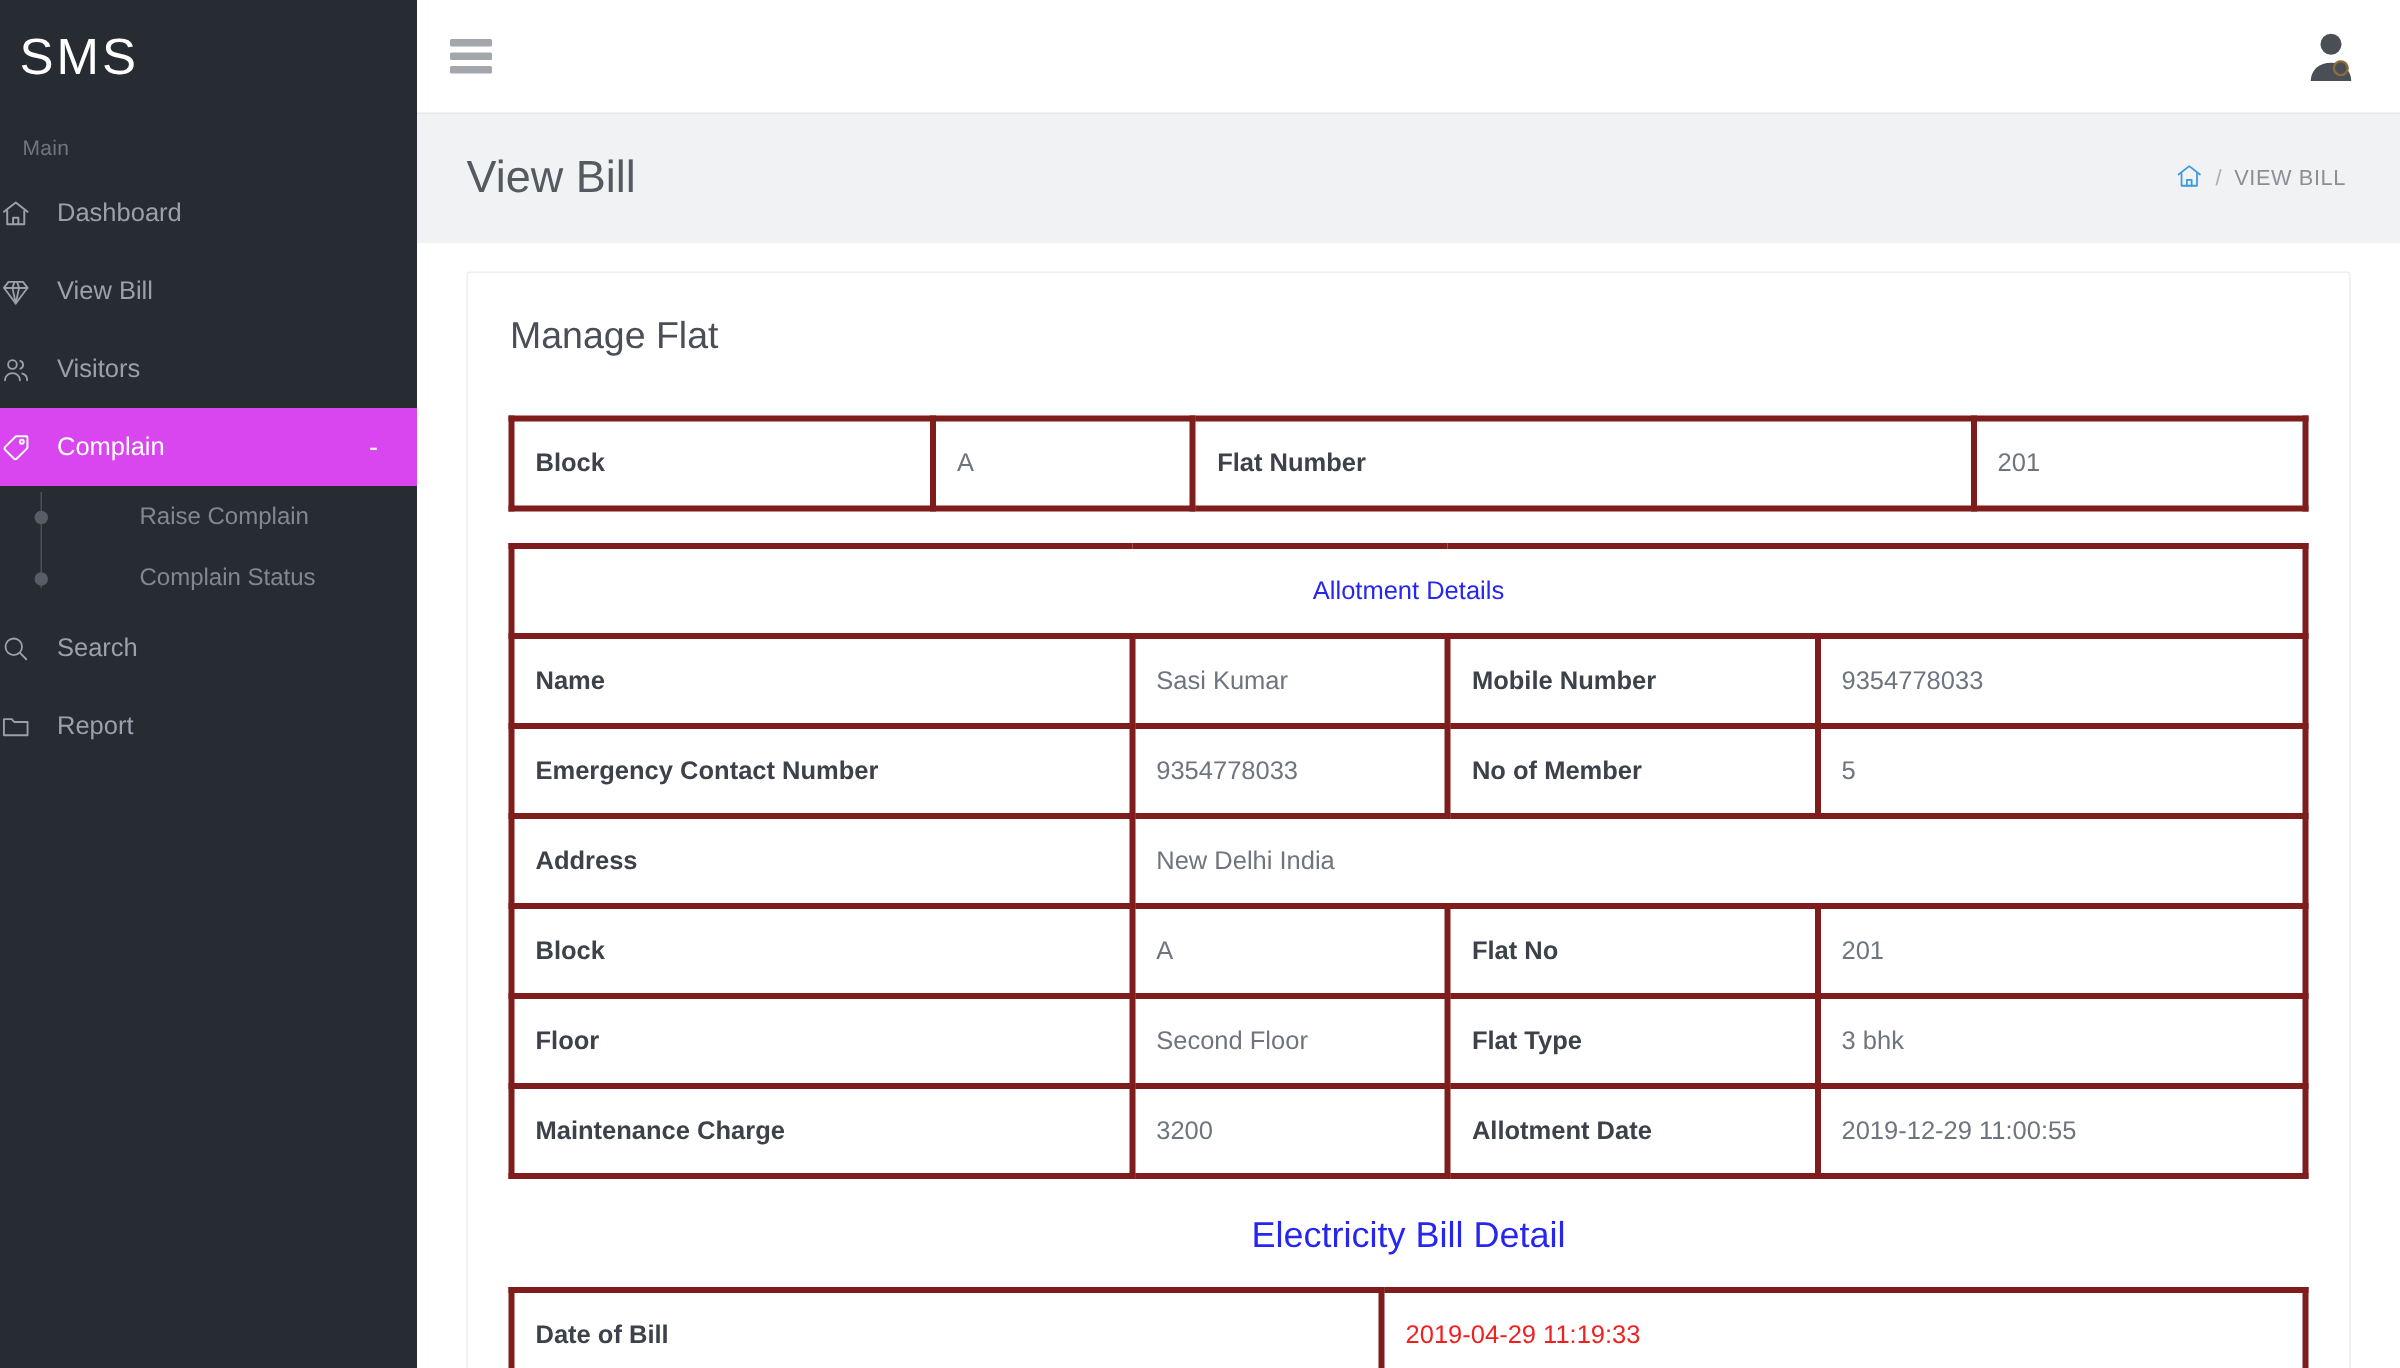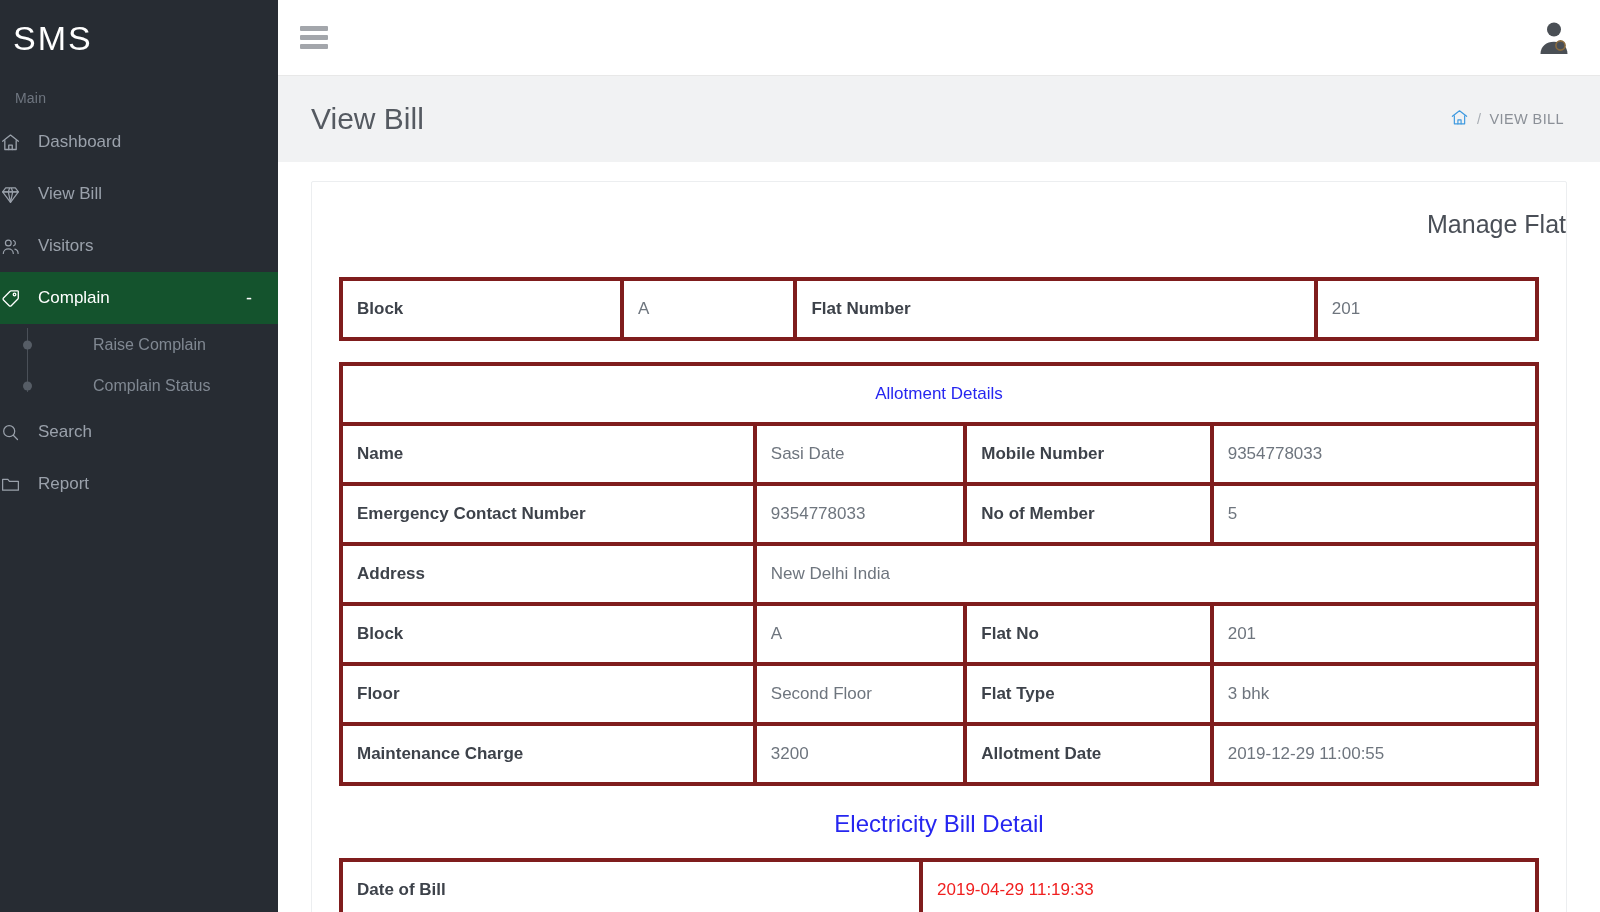--- a/index.html
+++ b/index.html
@@ -32,21 +32,21 @@
     display:flex; align-items:center; height:52px;
     color:#9aa1ab; font-size:17px;
     cursor:pointer; position:relative;
   }
   .nav-item .ico {
     width:30px; display:flex; align-items:center; justify-content:flex-start;
     flex:0 0 30px;
   }
   .nav-item .lbl { padding-left:8px; }
   .nav-item.active {
-    background:#14532d; color:#ffffff;
+    background:#d946ef; color:#ffffff;
   }
   .nav-item.active .ico svg { stroke:#ffffff; }
   .nav-minus {
     position:absolute; right:26px; font-size:18px; color:#ffffff;
     line-height:1;
   }
   .submenu { position:relative; padding-left:0; }
   .submenu::before {
     content:""; position:absolute; left:27px; top:4px; bottom:14px;
     width:1px; background:#4a5058;
@@ -87,21 +87,20 @@
 
   .content { padding:19px 33px 0 33px; background:#ffffff; }
   .card {
     background:#ffffff; border:1px solid #eceef0; border-radius:2px;
     box-shadow:0 1px 1px rgba(0,0,0,.035);
     padding:0 0 0 0;
   }
   .card-title {
     font-size:25px; color:#4a4f57; font-weight:400;
     padding:28px 0 0 28px;
-    text-align:right;
   }
   .card-body { padding:38px 27px 0 27px; }
 
   table { border-collapse:collapse; width:100%; table-layout:fixed; }
   table.tbl td {
     border:4px solid #7f1d1d;
     padding:18px 14px 18px 14px;
     font-size:17px; vertical-align:middle; height:58px;
   }
   td.k { font-weight:bold; color:#3d424a; }
@@ -265,21 +264,21 @@
                 <col style="width:17.6%">
                 <col style="width:20.6%">
                 <col style="width:27.2%">
               </colgroup>
             <tbody>
               <tr>
                 <td class="sec-head" colspan="4">Allotment Details</td>
               </tr>
               <tr>
                 <td class="k">Name</td>
-                <td class="v">Sasi Date</td>
+                <td class="v">Sasi Kumar</td>
                 <td class="k">Mobile Number</td>
                 <td class="v">9354778033</td>
               </tr>
               <tr>
                 <td class="k">Emergency Contact Number</td>
                 <td class="v">9354778033</td>
                 <td class="k">No of Member</td>
                 <td class="v">5</td>
               </tr>
               <tr>

